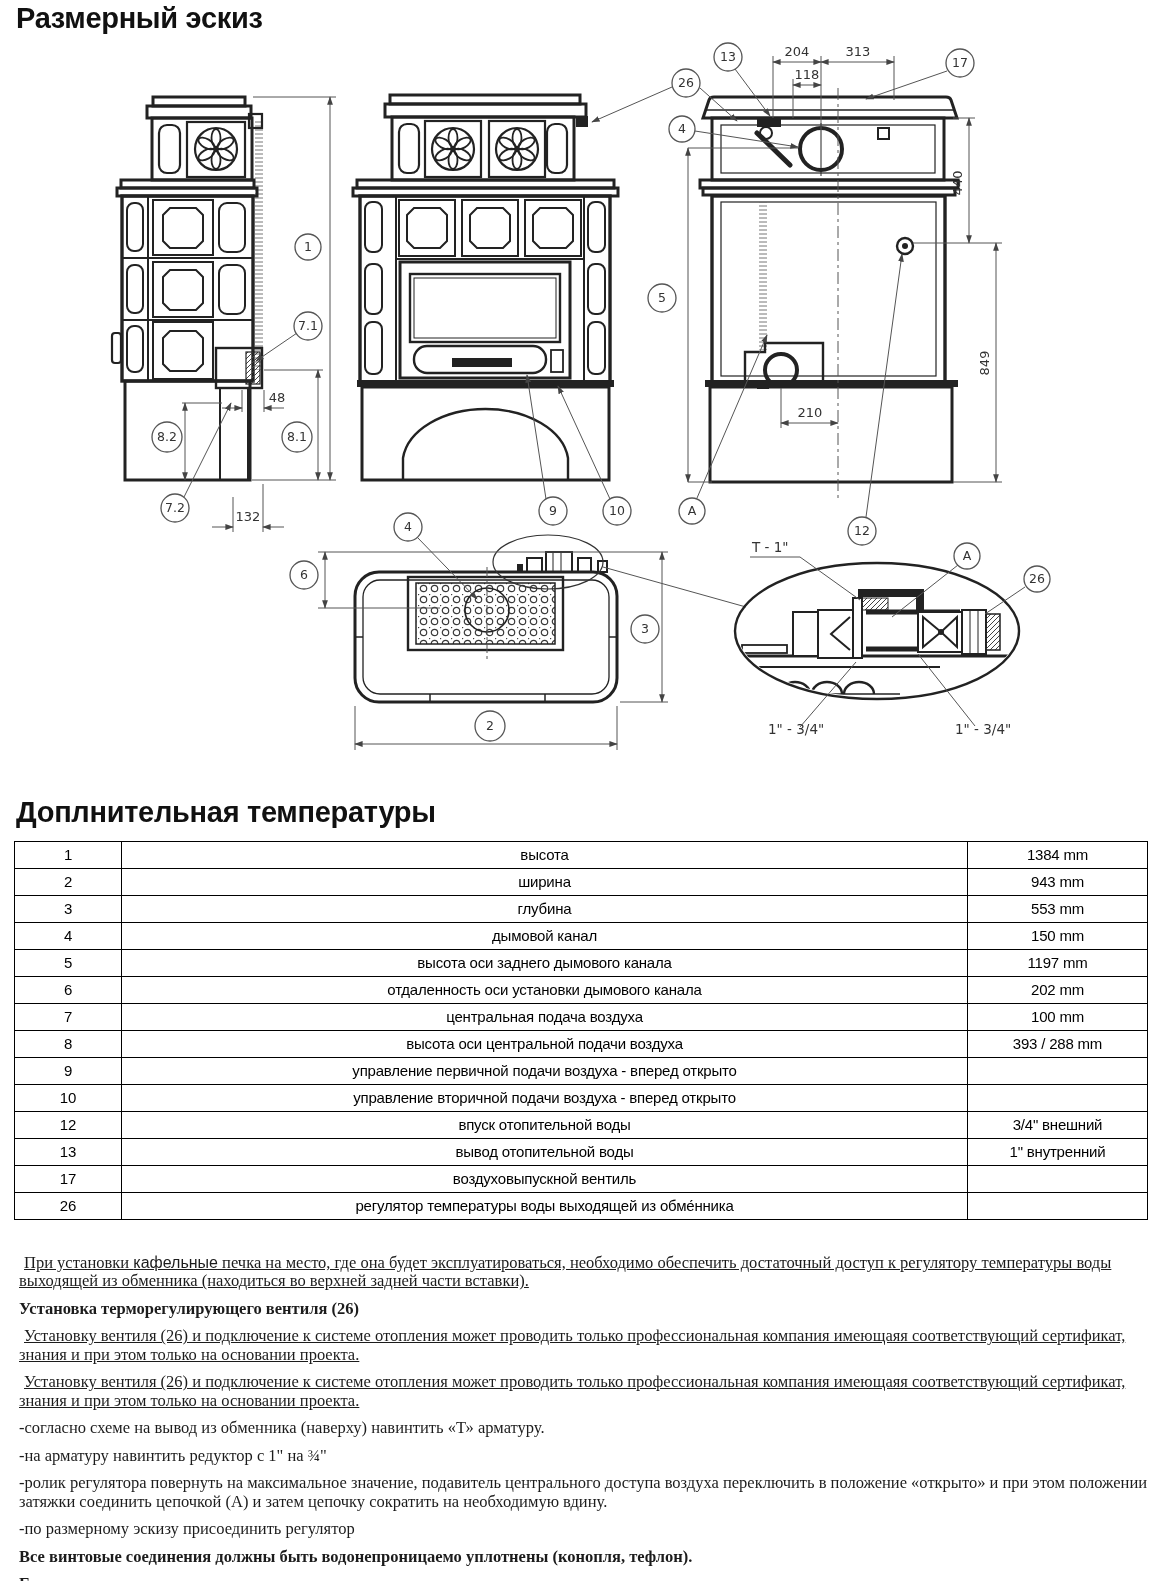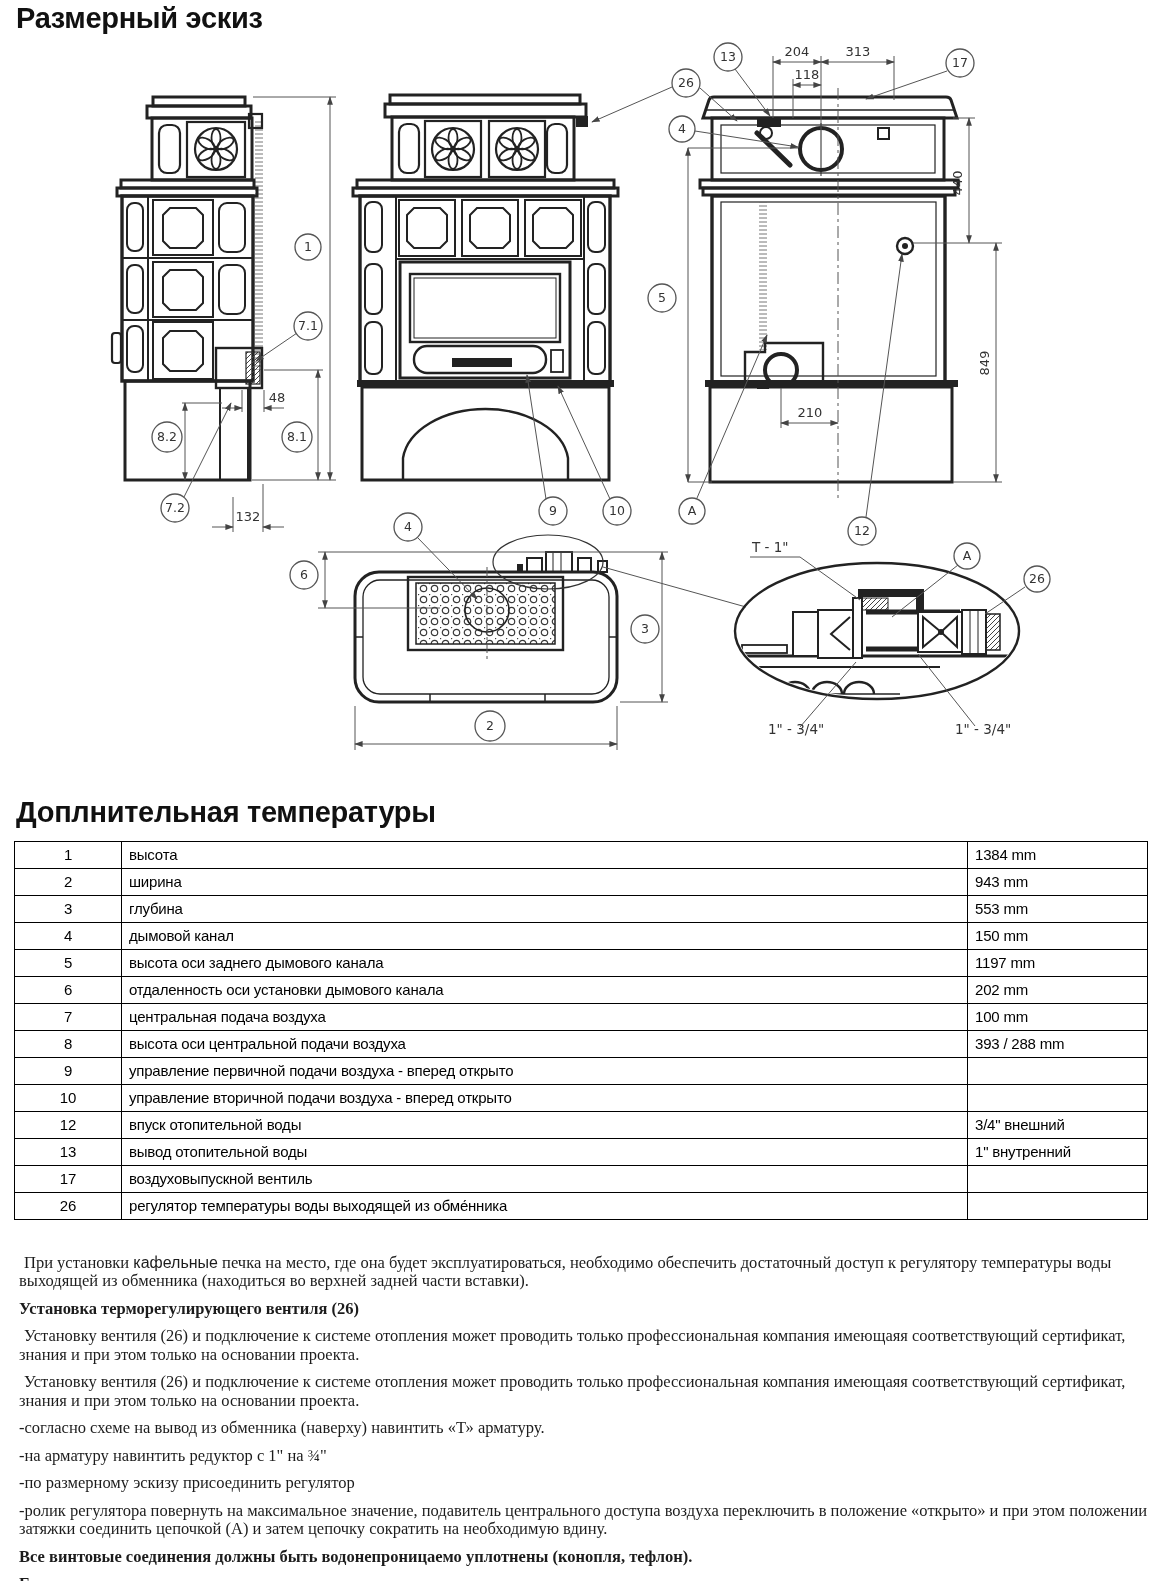--- a/index.html
+++ b/index.html
@@ -5,27 +5,27 @@
   html,body{margin:0;padding:0;background:#fff;}
   .page{position:relative;width:1156px;height:1581px;background:#fff;overflow:hidden;
         font-family:"Liberation Sans",sans-serif;color:#111;}
   h1.sec{position:absolute;left:16px;margin:0;font-size:29px;font-weight:700;
          letter-spacing:-0.3px;color:#111;font-family:"Liberation Sans",sans-serif;}
   #sketchTitle{top:2px;}
   #infoTitle{top:796px;}
   .drawing{position:absolute;left:0;top:40px;}
   table.info{position:absolute;left:14px;top:841px;width:1134px;border-collapse:collapse;
              font-size:15px;letter-spacing:-0.2px;color:#000;}
-  table.info td{border:1.6px solid #000;height:26px;padding:0 7px;line-height:1.1;}
+  table.info td{border:1.6px solid #000;height:26px;padding:0 7px;line-height:1.1;text-align:center;}
   table.info td.num{width:92px;text-align:center;}
-  table.info td.val{width:165px;text-align:left;white-space:nowrap;}
+  table.info td.val{width:165px;text-align:center;white-space:nowrap;}
   .notes{position:absolute;left:14px;top:1254px;width:1140px;
          font-family:"Liberation Serif",serif;font-size:16.5px;color:#1c1c1c;}
   .notes p{margin:0 0 9px 0;line-height:1.12;padding-left:5px;}
-  .notes p.ind{text-indent:5px;}
+  .notes p.ind{text-indent:5px;text-decoration:underline;}
   .notes p.b{font-weight:700;font-family:Liberation Serif, serif;}
   .notes .sansword{font-family:"Liberation Sans",sans-serif;font-size:16px;}
   svg text{font-family:"DejaVu Sans",sans-serif;fill:#333;}
   .dimtxt{font-size:13px;}
   .ctxt{font-size:12.5px;}
   .dettxt{font-size:13.5px;}
 </style>
 </head>
 <body>
 
@@ -454,19 +454,19 @@
     </tbody>
   </table>
 
   <div class="notes">
     <p class="ind"><span>При установки </span><span class="sansword">кафельные</span><span> печка на место, где она будет эксплуатироваться, необходимо обеспечить достаточный доступ к регулятору температуры воды выходящей из обменника (находиться во верхней задней части вставки).</span></p>
     <p class="b">Установка терморегулирующего вентиля (26)</p>
     <p class="ind">Установку вентиля (26) и подключение к системе отопления может проводить только профессиональная компания имеющаяя соответствующий сертификат, знания и при этом только на основании проекта.</p>
     <p class="ind">Установку вентиля (26) и подключение к системе отопления может проводить только профессиональная компания имеющаяя соответствующий сертификат, знания и при этом только на основании проекта.</p>
     <p>-согласно схеме на вывод из обменника (наверху) навинтить «Т» арматуру.</p>
     <p>-на арматуру навинтить редуктор с 1" на ¾"</p>
+    <p>-ролик регулятора повернуть на максимальное значение, подавитель центрального доступа воздуха переключить в положение «открыто» и при этом положении затяжки соединить цепочкой (А) и затем цепочку сократить на необходимую вдину.</p>
     <p>-по размерному эскизу присоединить регулятор</p>
-    <p>-ролик регулятора повернуть на максимальное значение, подавитель центрального доступа воздуха переключить в положение «открыто» и при этом положении затяжки соединить цепочкой (А) и затем цепочку сократить на необходимую вдину.</p>
     <p class="b">Все винтовые соединения должны быть водонепроницаемо уплотнены (конопля, тефлон).</p>
     <p class="b">Если в системе отопления нет воды, растопка камина неразрешается.</p>
   </div>
 
 </div>
 
 </body></html>

